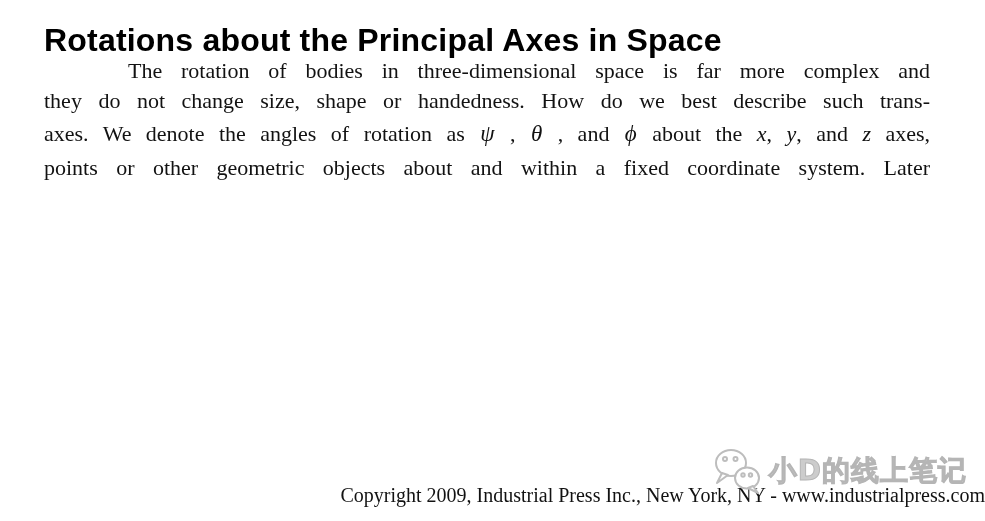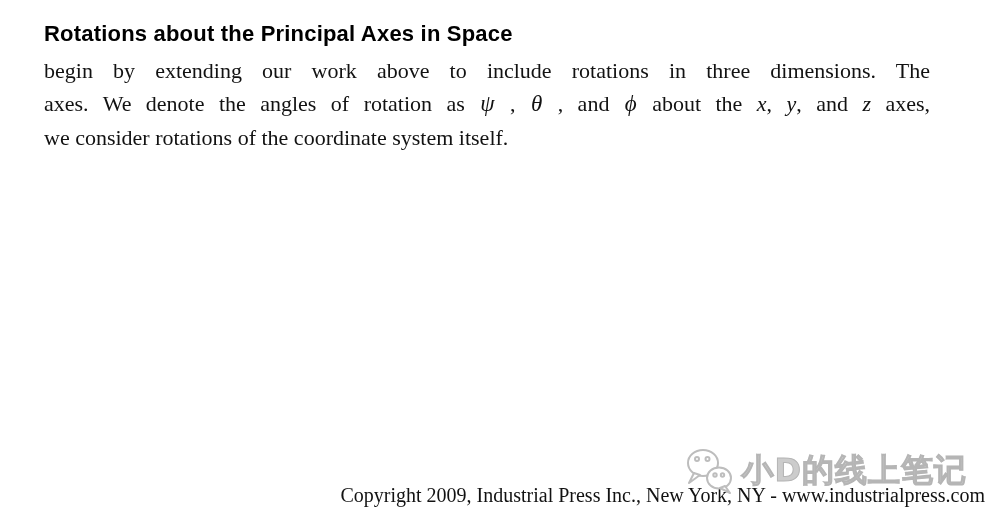--- a/index.html
+++ b/index.html
@@ -9,21 +9,21 @@
     position: relative;
     overflow: hidden;
     font-family: "Liberation Serif", serif;
     color: #121212;
   }
   .page-title {
     position: absolute;
     left: 44px; top: 3px;
     font-family: "Liberation Sans", sans-serif;
     font-weight: bold;
-    font-size: 22px;
+    font-size: 32px;
     line-height: 32px;
     color: #000000;
     letter-spacing: 0.2px;
     white-space: nowrap;
   }
   .body-paragraph {
     position: absolute;
     left: 44px; top: 56px;
     width: 886px;
     font-size: 22px;
@@ -51,39 +51,40 @@
   .watermark {
     position: absolute;
     right: 18px; top: 447px;
     display: flex;
     align-items: center;
     gap: 5px;
     pointer-events: none;
   }
   .watermark-text {
     font-family: "DejaVu Sans", sans-serif;
-    font-size: 32px;
+    font-size: 28px;
     font-weight: bold;
     letter-spacing: 1px;
     color: #cccccc;
     -webkit-text-stroke: 1px #b5b5b5;
     text-shadow: 2px 2px 0 #ffffff;
     white-space: nowrap;
   }
   .wechat-icon { display: block; }
 </style>
 </head>
 <body>
 
 <h1 class="page-title">Rotations about the Principal Axes in Space</h1>
 
 <div class="body-paragraph">
-  <div class="line">begin by extending our work above to include rotations in three dimensions. The</div>
+  <div class="line first">The rotation of bodies in three-dimensional space is far more complex and</div>
+  <div class="line">they do not change size, shape or handedness. How do we best describe such trans-</div>
   <div class="line mathline"><span>axes. We denote the angles of rotation as </span><span class="gk">ψ</span><span> , </span><span class="gk">θ</span><span> , and </span><span class="gk">ϕ</span><span> about the </span><span class="it">x</span><span>, </span><span class="it">y</span><span>, and </span><span class="it">z</span><span> axes,</span></div>
-  <div class="line last">we consider rotations of the coordinate system itself.</div>
+  <div class="line">points or other geometric objects about and within a fixed coordinate system. Later</div>
 </div>
 
 <div class="copyright-line">Copyright 2009, Industrial Press Inc., New York, NY - www.industrialpress.com</div>
 
 <div class="watermark">
   <svg class="wechat-icon" width="52" height="48" viewBox="0 0 52 48">
     <g fill="#ffffff" stroke="#bdbdbd" stroke-width="2">
       <ellipse cx="19" cy="16" rx="15" ry="13"></ellipse>
       <path d="M10 26 L5 36 L16 28 Z" stroke-linejoin="round"></path>
       <circle cx="13" cy="12" r="2"></circle>

